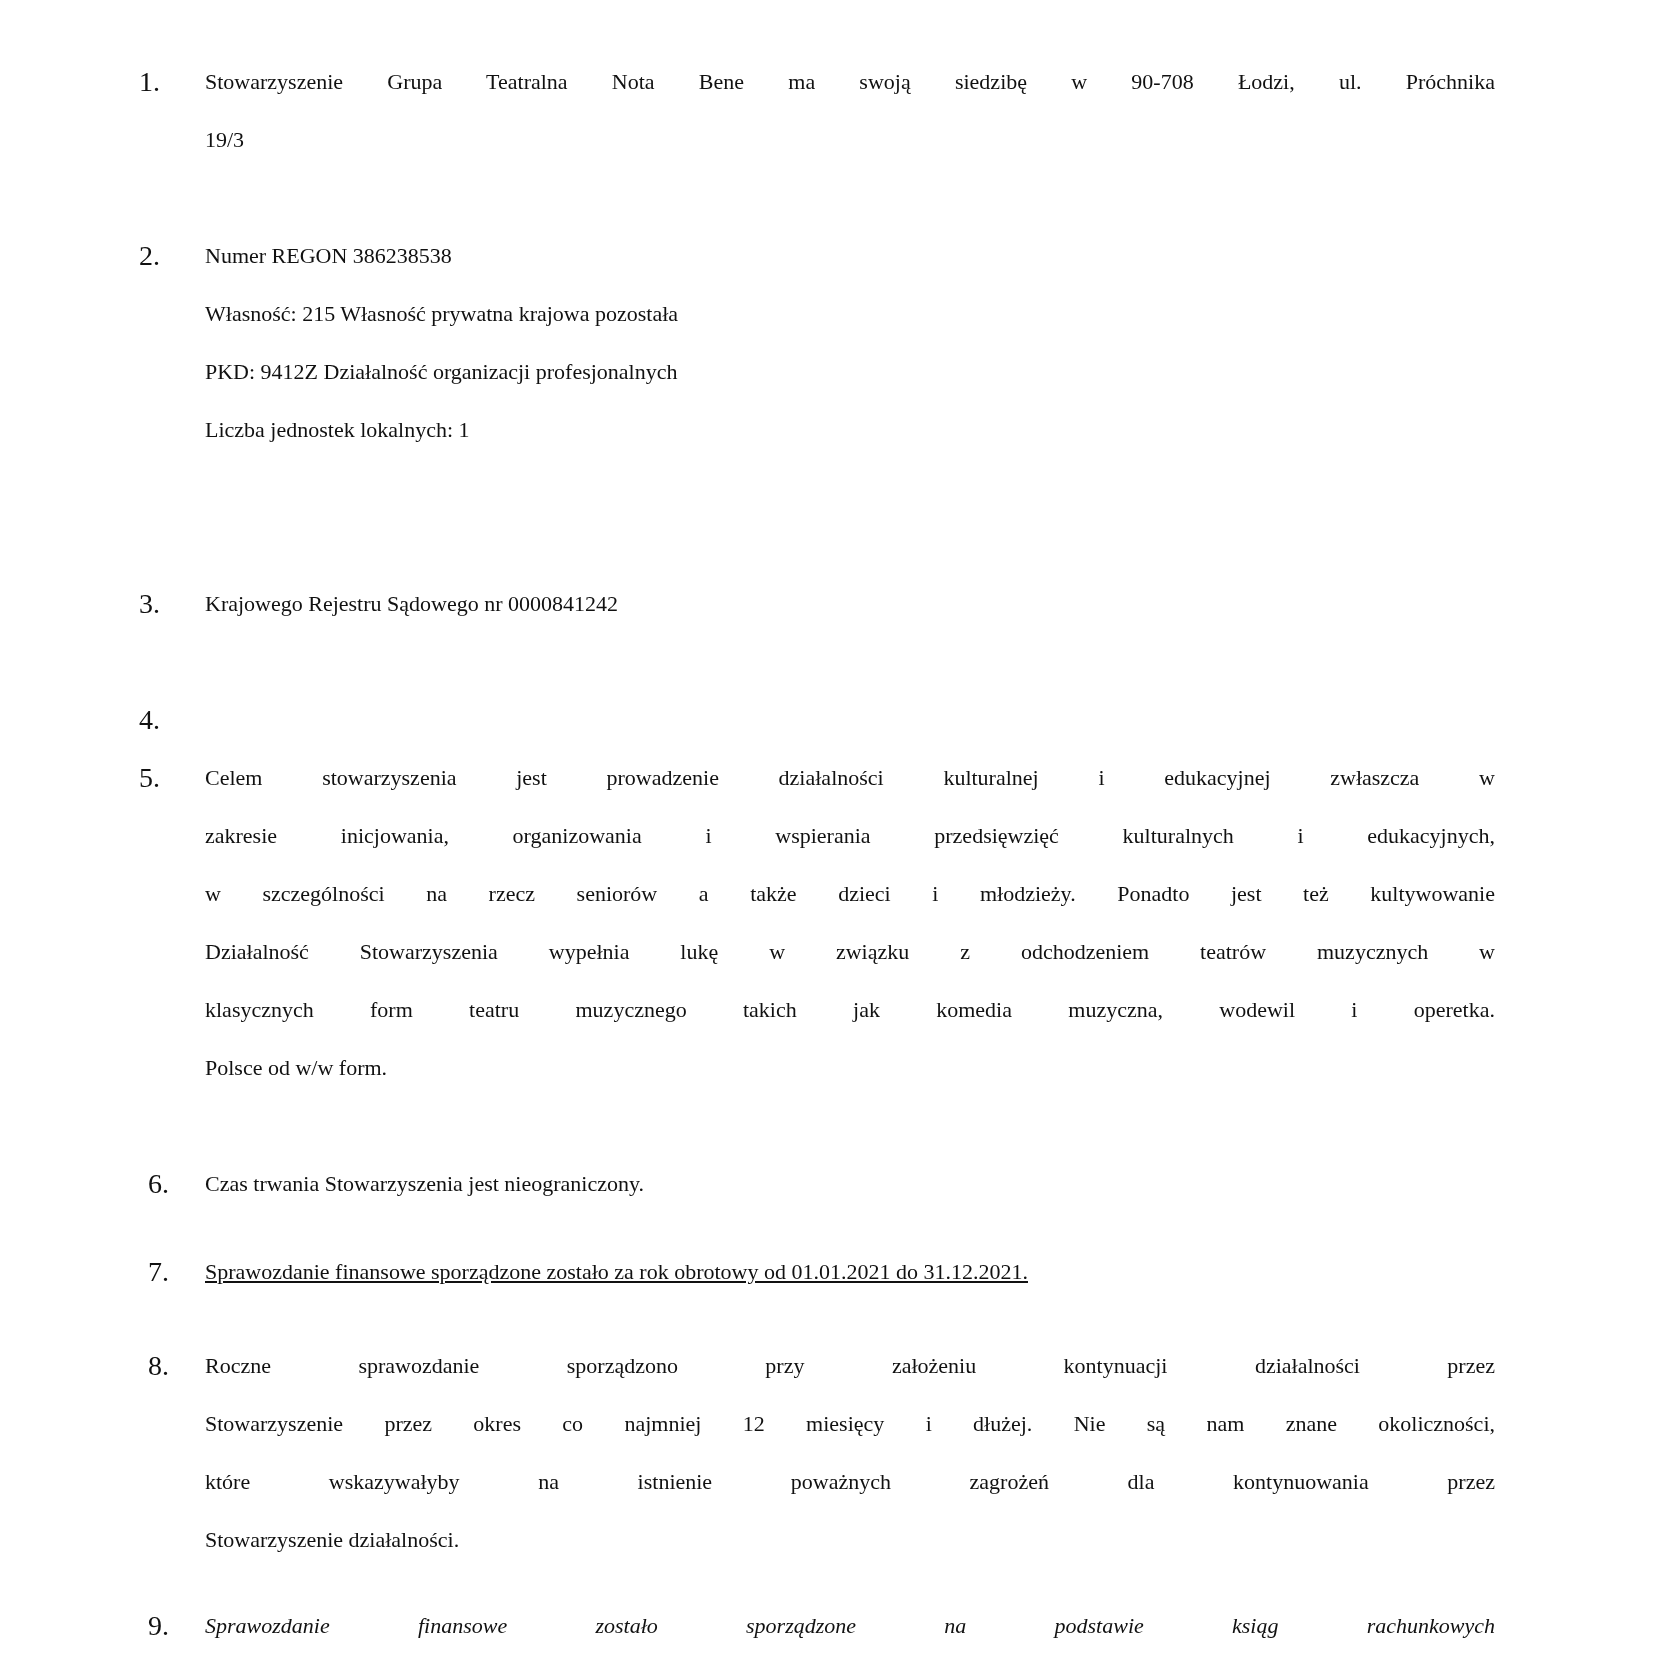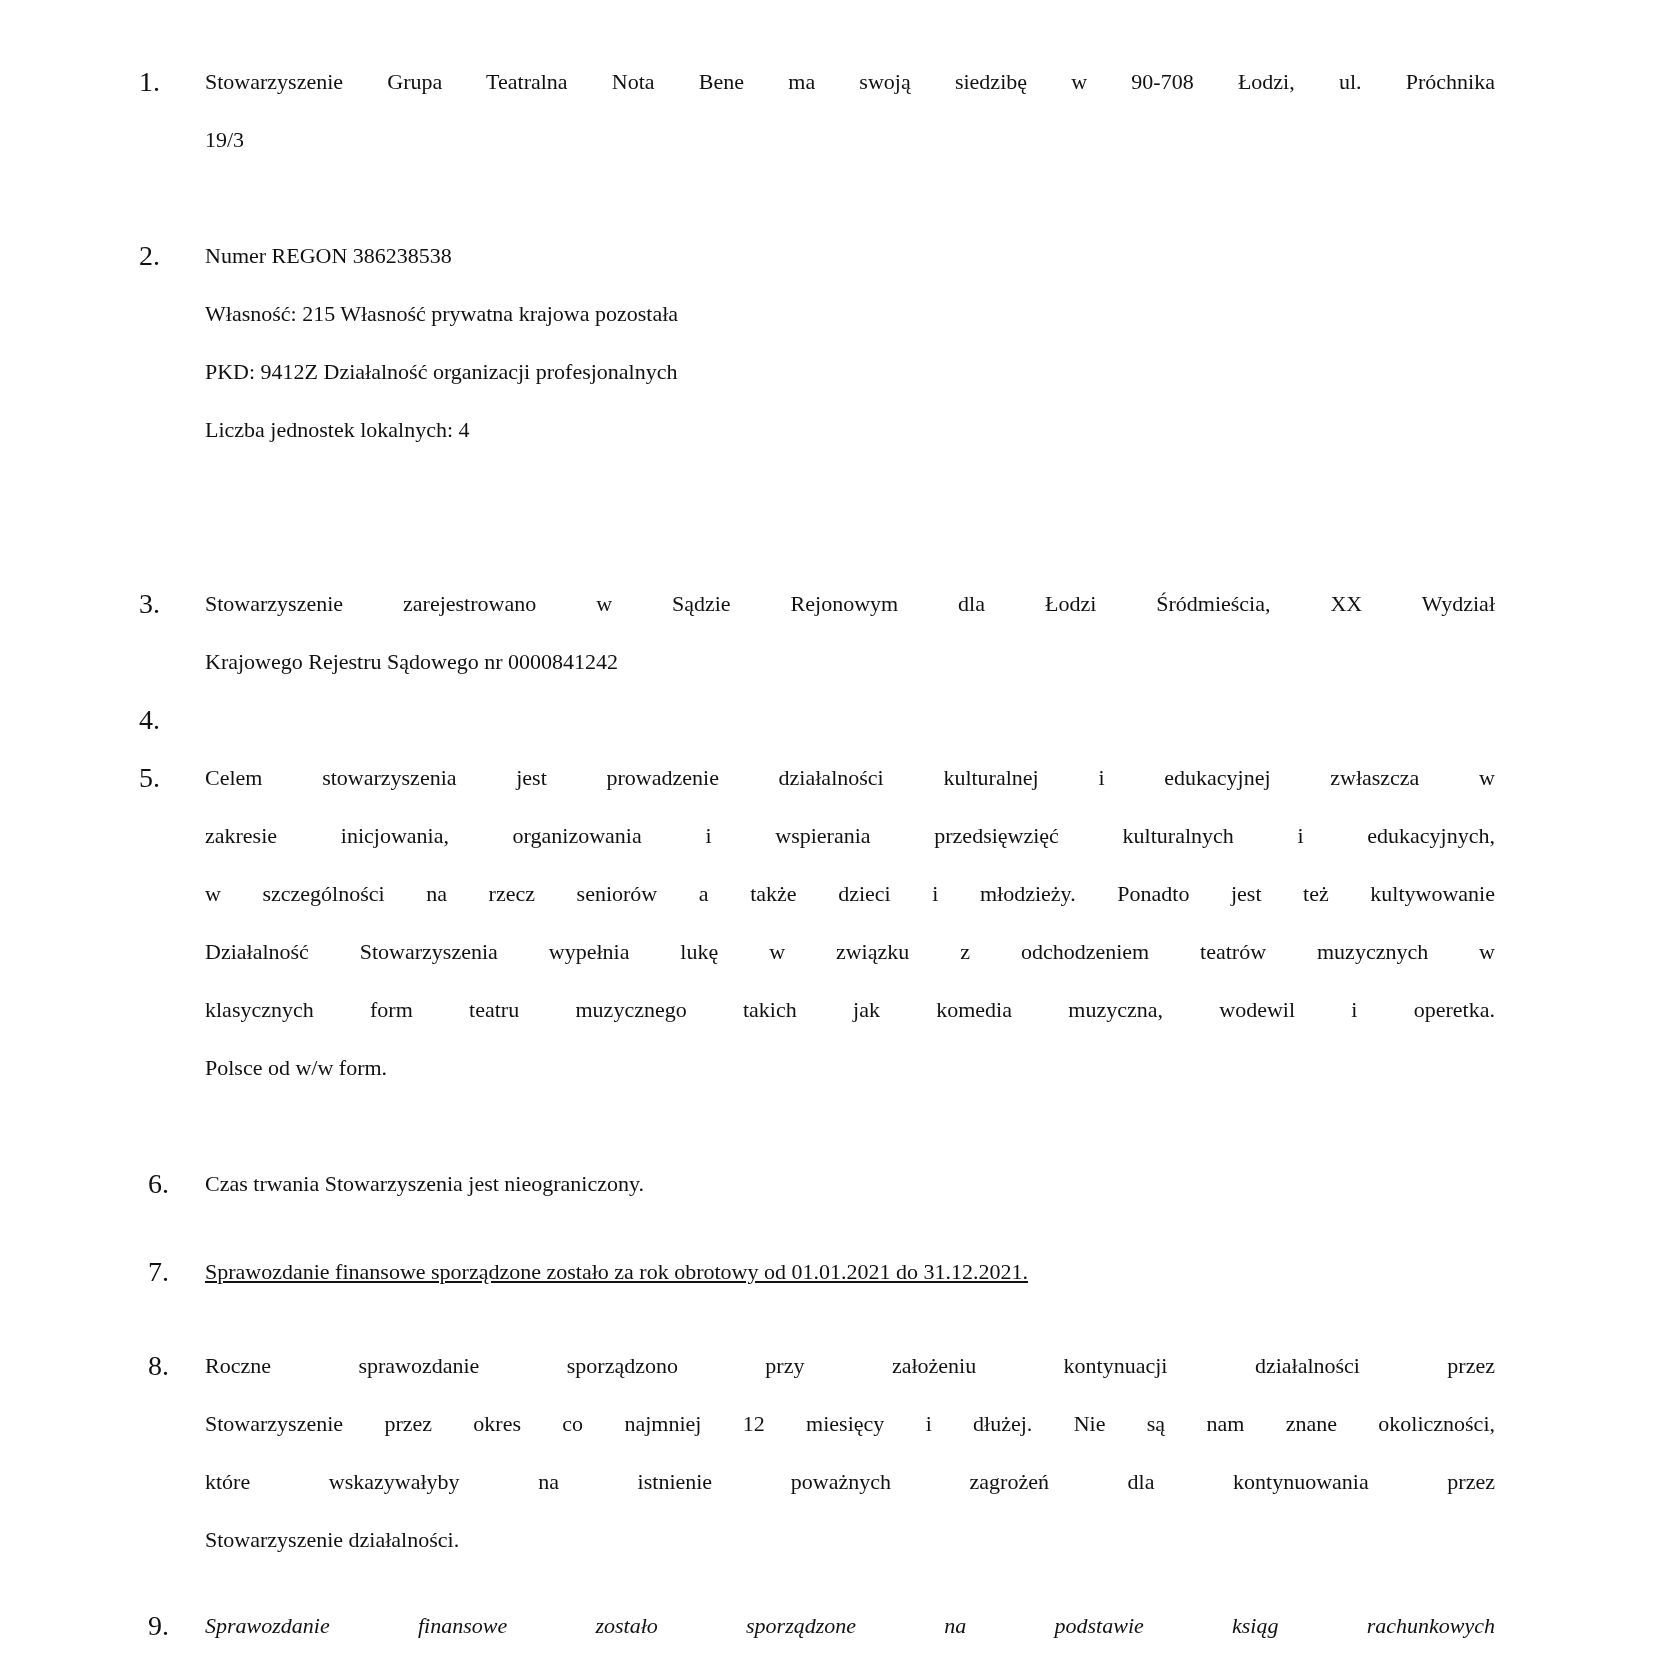--- a/index.html
+++ b/index.html
@@ -20,26 +20,25 @@
   <div class="txt" style="top:53px;">
     <span class="jl">Stowarzyszenie Grupa Teatralna Nota Bene ma swoją siedzibę w 90-708 Łodzi, ul. Próchnika</span>
     <span class="line">19/3</span>
   </div>
 
   <div class="num" style="left:139px; top:227px;">2.</div>
   <div class="txt" style="top:227px;">
     <span class="line">Numer REGON 386238538</span>
     <span class="line">Własność: 215 Własność prywatna krajowa pozostała</span>
     <span class="line">PKD: 9412Z Działalność organizacji profesjonalnych</span>
-    <span class="line">Liczba jednostek lokalnych: 4</span>
+    <span class="line">Liczba jednostek lokalnych: 1</span>
   </div>
 
   <div class="num" style="left:139px; top:575px;">3.</div>
   <div class="txt" style="top:575px;">
-    <span class="jl">Stowarzyszenie zarejestrowano w Sądzie Rejonowym dla Łodzi Śródmieścia, XX Wydział</span>
     <span class="line">Krajowego Rejestru Sądowego nr 0000841242</span>
   </div>
 
   <div class="num" style="left:139px; top:691px;">4.</div>
 
   <div class="num" style="left:139px; top:749px;">5.</div>
   <div class="txt" style="top:749px;">
     <span class="jl">Celem stowarzyszenia jest prowadzenie działalności kulturalnej i edukacyjnej zwłaszcza w</span>
     <span class="jl">zakresie inicjowania, organizowania i wspierania przedsięwzięć kulturalnych i edukacyjnych,</span>
     <span class="jl">w szczególności na rzecz seniorów a także dzieci i młodzieży. Ponadto jest też kultywowanie</span>

